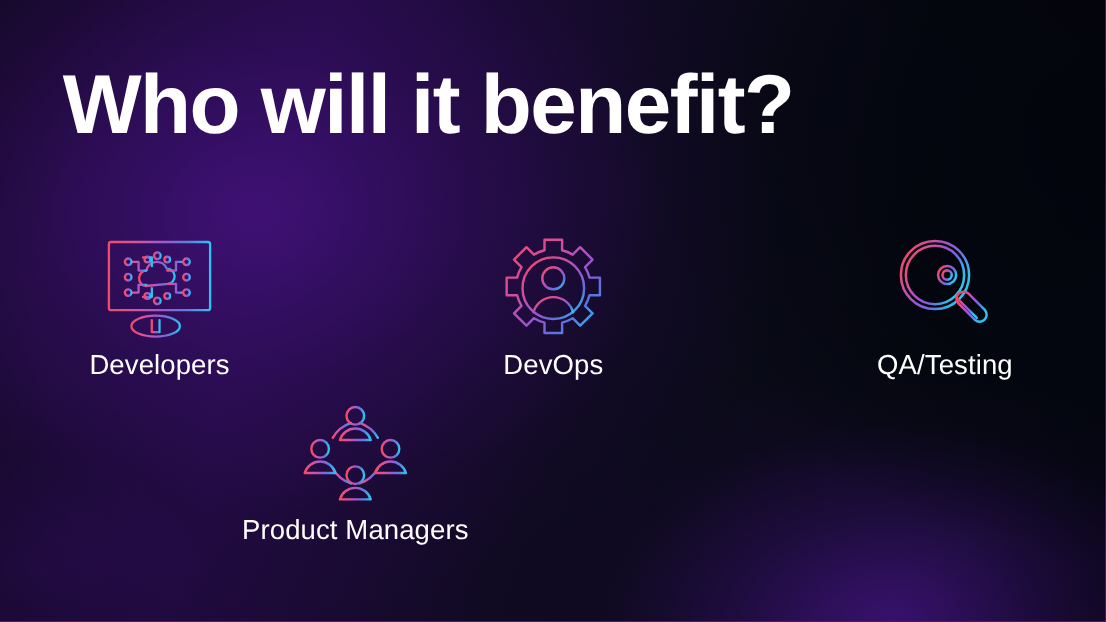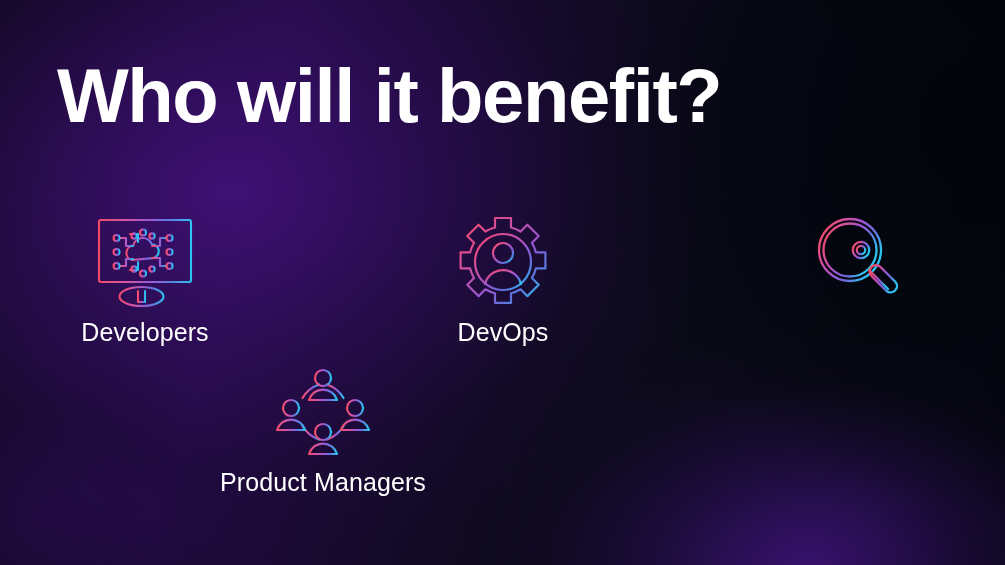--- a/index.html
+++ b/index.html
@@ -211,20 +211,21 @@
         <path d="M62.5 55 a6.4 6.4 0 0 1 9 0 l15 15 a6.4 6.4 0 0 1 -9 9 l-15 -15 a6.4 6.4 0 0 1 0 -9 z"></path>
 
         <circle cx="52" cy="38" r="8.2"></circle>
         <circle cx="52" cy="38" r="4.2"></circle>
         <path d="M43.8 38 L25 38"></path>
         <path d="M25 38 L25 45"></path>
         <path d="M30 38 L30 44.5"></path>
         <path d="M35 38 L35 44.5"></path>
       </g>
     </svg>
+    <div class="item-label">QA/Testing</div>
   </div>
 
   <div class="item" id="item-product-managers">
     <svg class="item-icon" width="100" height="100" viewBox="0 0 100 100">
       <g fill="none" stroke="url(#gradH)" stroke-width="2.2" stroke-linecap="round" stroke-linejoin="round">
 
         <path d="M29.5 36 A31 31 0 0 1 46 22.5"></path>
         <path d="M70.5 36 A31 31 0 0 0 54 22.5"></path>
         <path d="M29.5 64 A31 31 0 0 0 46 77.5"></path>
         <path d="M70.5 64 A31 31 0 0 1 54 77.5"></path>

